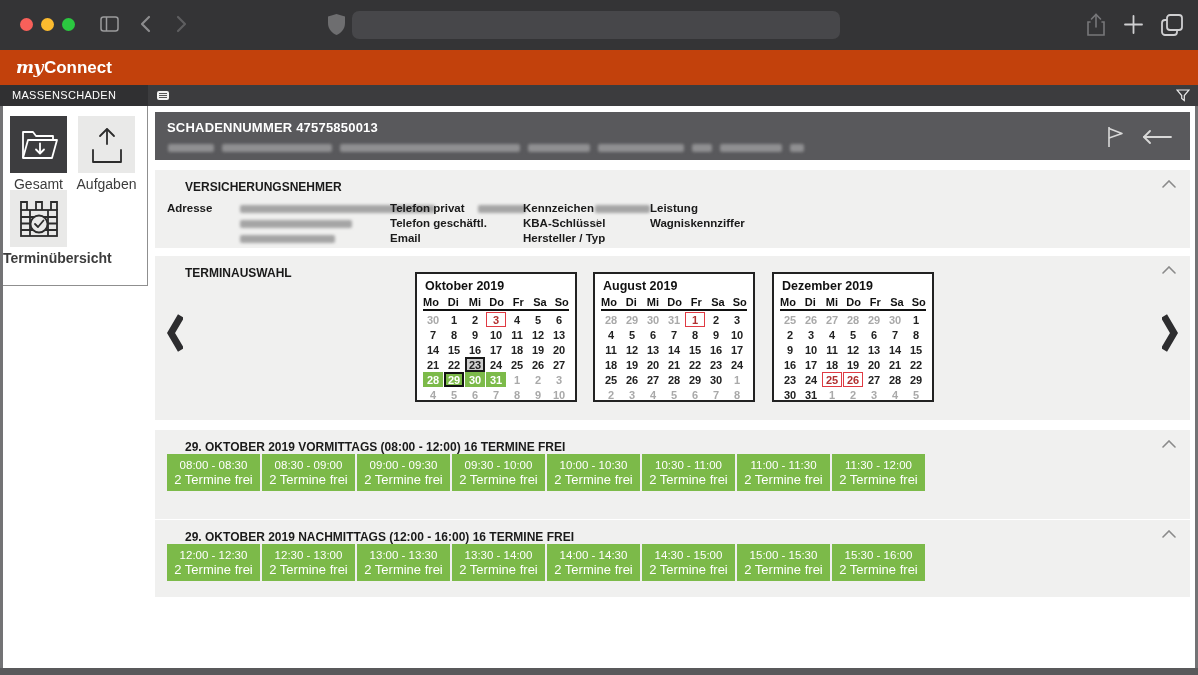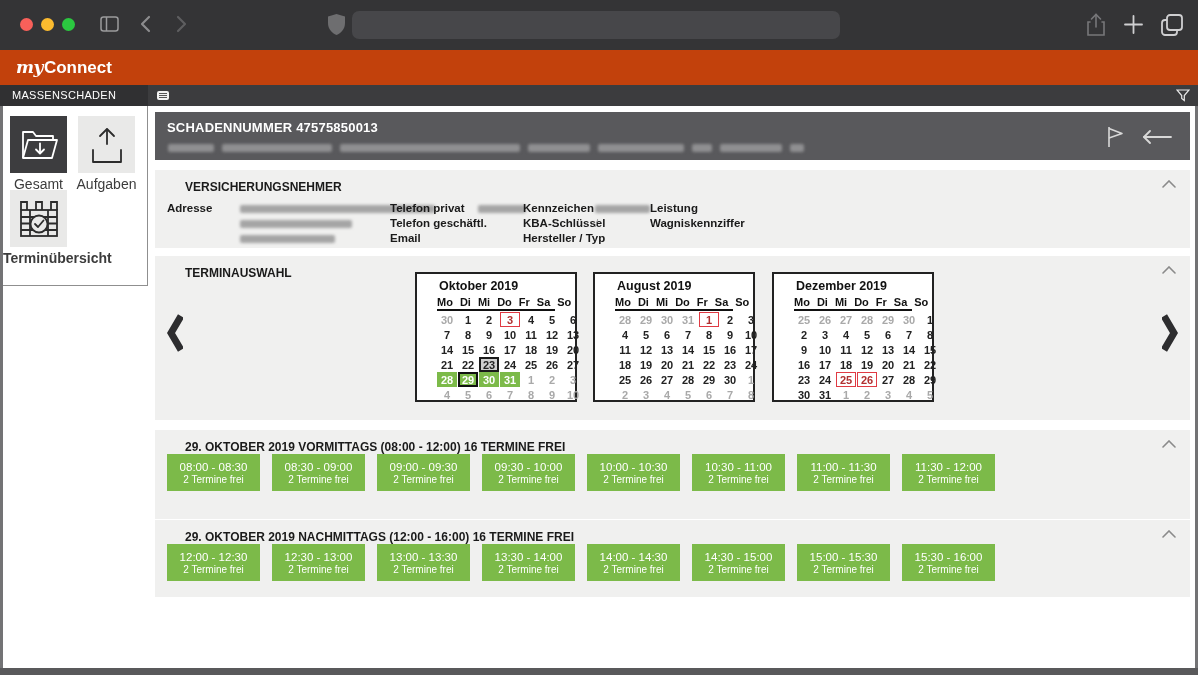--- a/index.html
+++ b/index.html
@@ -54,38 +54,38 @@
   .redact { display:inline-block; height:8px; border-radius:2px; background:#a5a5a5; filter:blur(1.5px); }
   .redact.on-dark { background:#8f8f91; }
 
   .p-vn { top:170px; height:78px; }
   .f-label { position:absolute; font-size:11.5px; font-weight:bold; color:#1a1a1a; }
   .f-val { position:absolute; font-size:11.5px; color:#999; }
 
   .p-ta { top:256px; height:164px; }
   .month-nav { position:absolute; top:58px; color:#2d2d2f; cursor:pointer; }
 
-  .cal { position:absolute; top:16px; width:162px; height:130px; background:#fff; border:2px solid #222; padding:5px 20px; }
+  .cal { position:absolute; top:16px; width:162px; height:130px; background:#fff; border:2px solid #222; padding:5px 6px; }
   .cal-title { font-size:12.5px; font-weight:bold; color:#111; padding-left:2px; margin-bottom:3px; }
   .cal-week { display:flex; gap:7px; border-bottom:2px solid #111; padding-bottom:1px; margin-bottom:1px; }
   .cal-w { width:20px; text-align:center; font-size:11px; font-weight:bold; color:#111; }
   .cal-days { display:grid; grid-template-columns:repeat(7,20px); grid-auto-rows:15px; gap:0 1px; }
   .cal-d { display:flex; align-items:center; justify-content:center; font-size:11px; font-weight:bold; color:#222; }
   .cal-d.out { color:#a9a9a9; }
   .cal-d.holiday { box-shadow:inset 0 0 0 1px #e03a43; color:#b03030; }
   .cal-d.today { background:#cfcfcf; box-shadow:inset 0 0 0 2px #1a1a1a; }
   .cal-d.avail { background:#7cba49; color:#fff; cursor:pointer; }
   .cal-d.selected { background:#7cba49; color:#fff; box-shadow:inset 0 0 0 2px #111; cursor:pointer; }
 
   .p-slots1 { top:430px; height:89px;text-align:center; }
   .p-slots2 { top:520px; height:77px; }
-  .slot-row { position:absolute; left:12px; top:24px; display:flex; gap:12px; }
+  .slot-row { position:absolute; left:12px; top:24px; display:flex; gap:2px; }
   .slot-btn { width:93px; height:37px; background:#7cba49; color:#fff; display:flex; flex-direction:column; align-items:center; justify-content:center; gap:1px; cursor:pointer; }
   .slot-time { font-size:11.5px; }
-  .slot-free { font-size:10px; }
+  .slot-free { font-size:13px; }
 
   svg { display:block; }
 </style>
 </head>
 <body>
 
 <div class="window">
 
   <div class="chrome">
     <span class="traffic t-red"></span>

